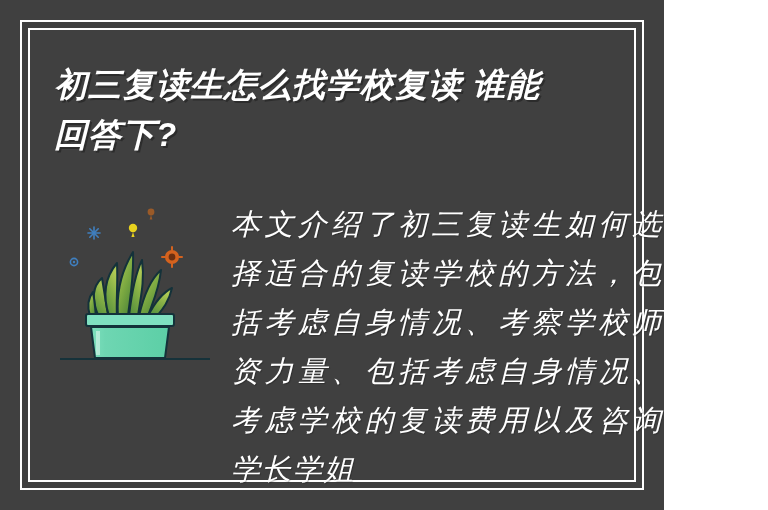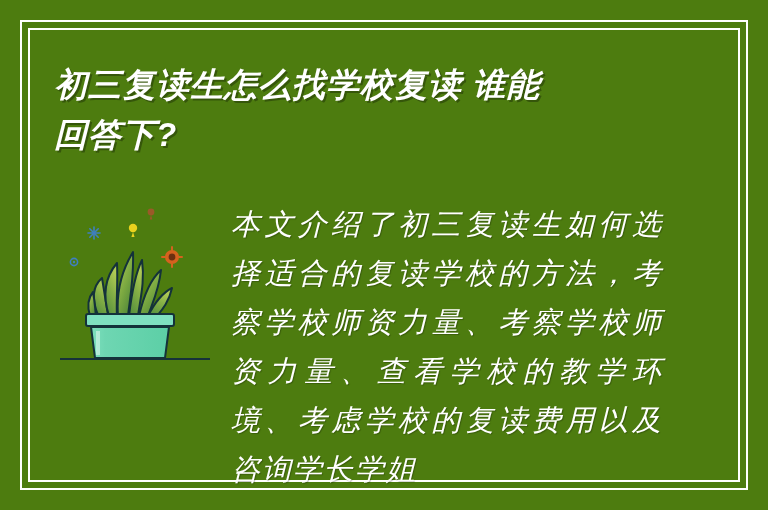--- a/index.html
+++ b/index.html
@@ -2,23 +2,23 @@
 <html><head>
 <meta charset="utf-8">
 <style>
   html, body {
     margin: 0;
     padding: 0;
     background: #ffffff;
   }
   #poster {
     position: relative;
-    width: 768px;
+    width: 664px;
     height: 510px;
-    background: #4d7c0f;
+    background: #404040;
     overflow: hidden;
     font-family: "Liberation Sans", "DejaVu Sans", sans-serif;
   }
   
   .frame-outer {
     position: absolute;
     left: 20px;
     top: 20px;
     right: 20px;
     bottom: 20px;
@@ -157,15 +157,15 @@
       <rect x="26" y="124" width="88" height="12" rx="2" fill="#7fe0c0" stroke="#14323a" stroke-width="2"></rect>
 
       <path d="M31 137 L109 137 L105 168 L35 168 Z" fill="url(#potgrad)" stroke="#14323a" stroke-width="2"></path>
 
       <rect x="36" y="141" width="4" height="24" fill="#ffffff" opacity="0.45"></rect>
 
       <line x1="0" y1="169" x2="150" y2="169" stroke="#16323a" stroke-width="2" stroke-linecap="round"></line>
     </svg>
   </div>
 
-  <div class="body-text">本文介绍了初三复读生如何选择适合的复读学校的方法，考察学校师资力量、考察学校师资力量、查看学校的教学环境、考虑学校的复读费用以及咨询学长学姐</div>
+  <div class="body-text">本文介绍了初三复读生如何选择适合的复读学校的方法，包括考虑自身情况、考察学校师资力量、包括考虑自身情况、考虑学校的复读费用以及咨询学长学姐</div>
 
 </div>
 
 </body></html>

